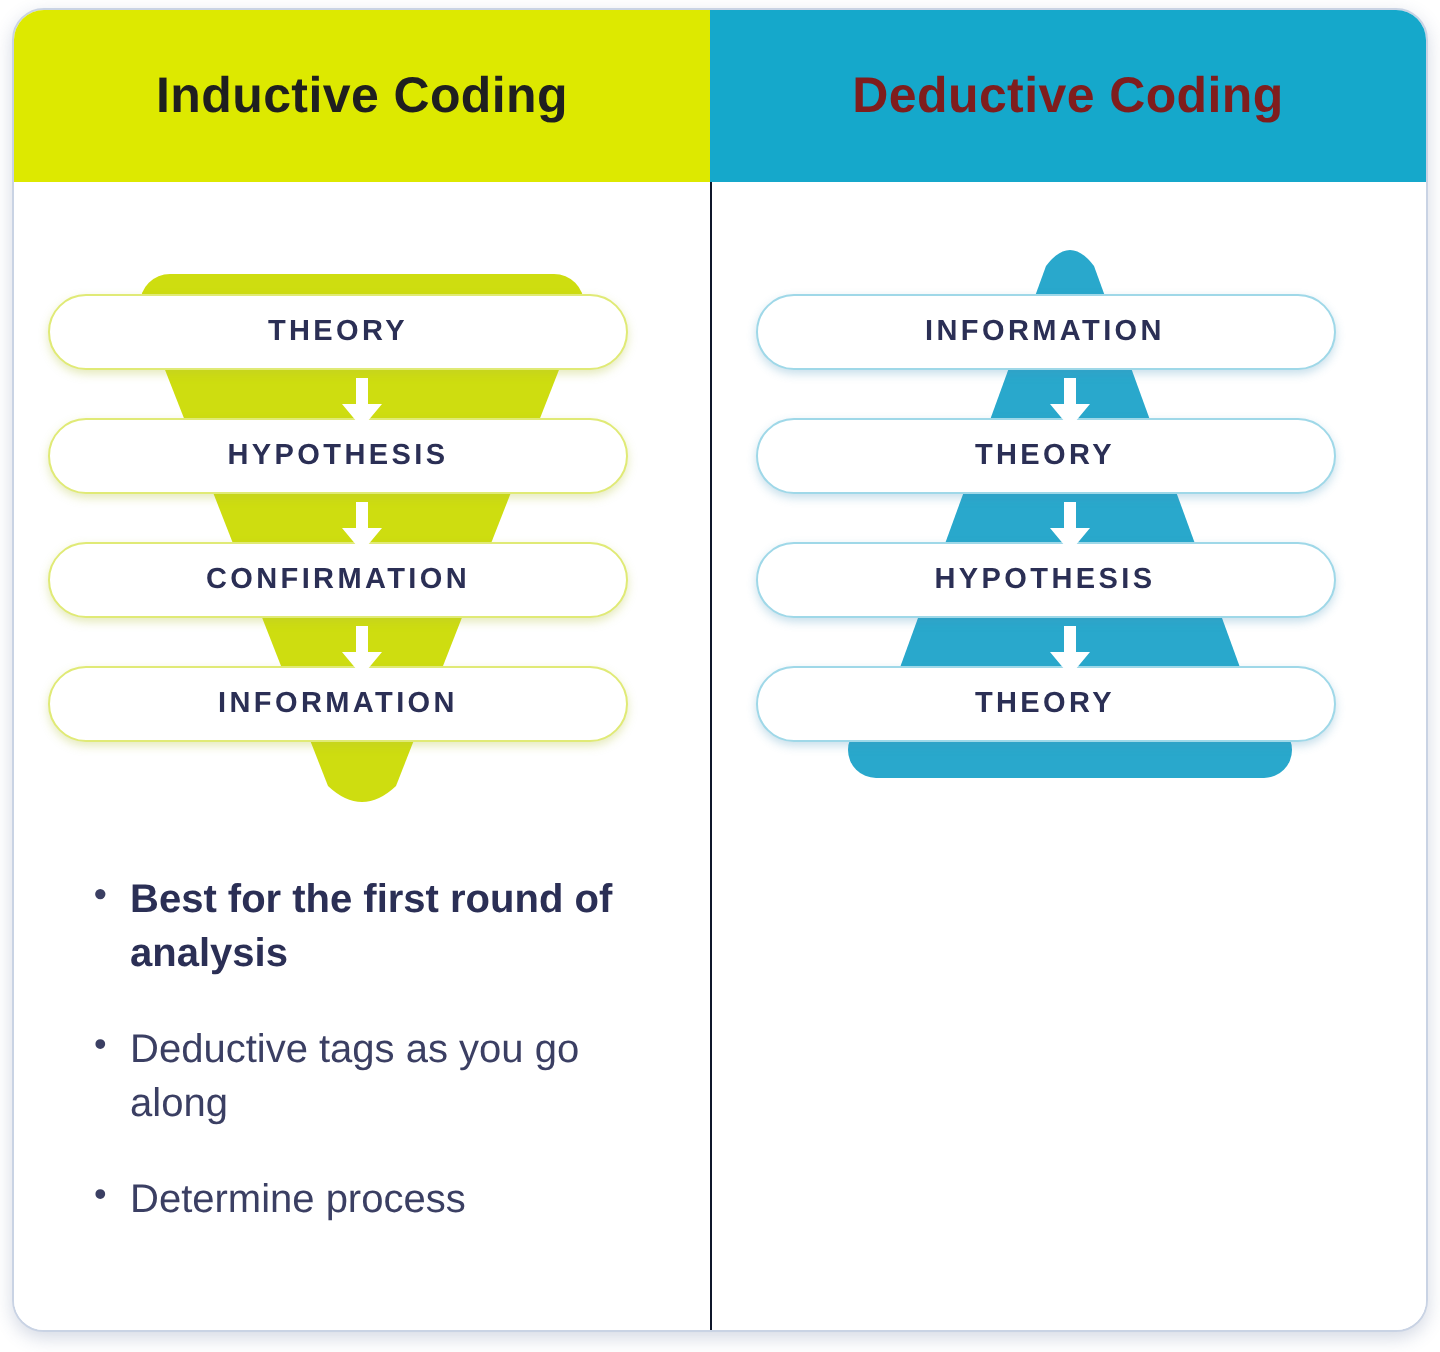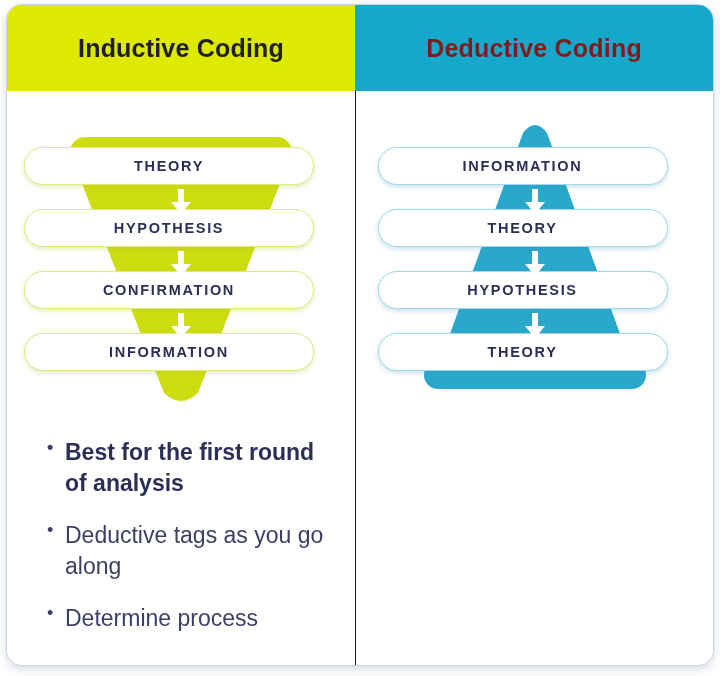--- a/index.html
+++ b/index.html
@@ -137,21 +137,21 @@
   
   .bullets {
     padding: 16px 30px 0 40px;
   }
   .bullet {
     position: relative;
     display: block;
     padding-left: 18px;
     margin-bottom: 22px;
     color: #3b3f63;
-    font-size: 23px;
+    font-size: 20px;
     line-height: 1.33;
   }
   .bullet::before {
     content: "\2022";
     position: absolute;
     left: 0;
     top: -1px;
     color: #3b3f63;
     font-size: 18px;
   }

